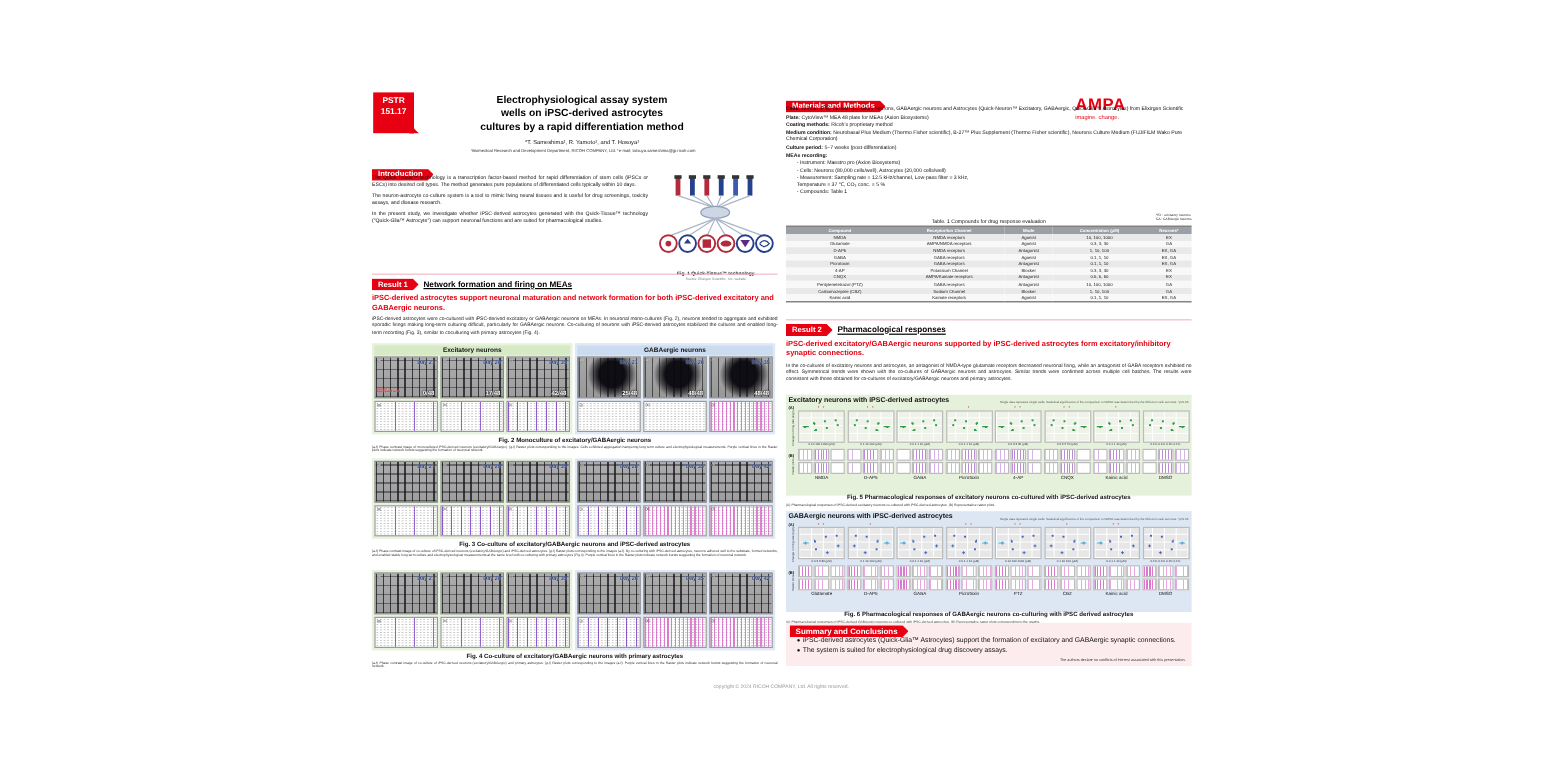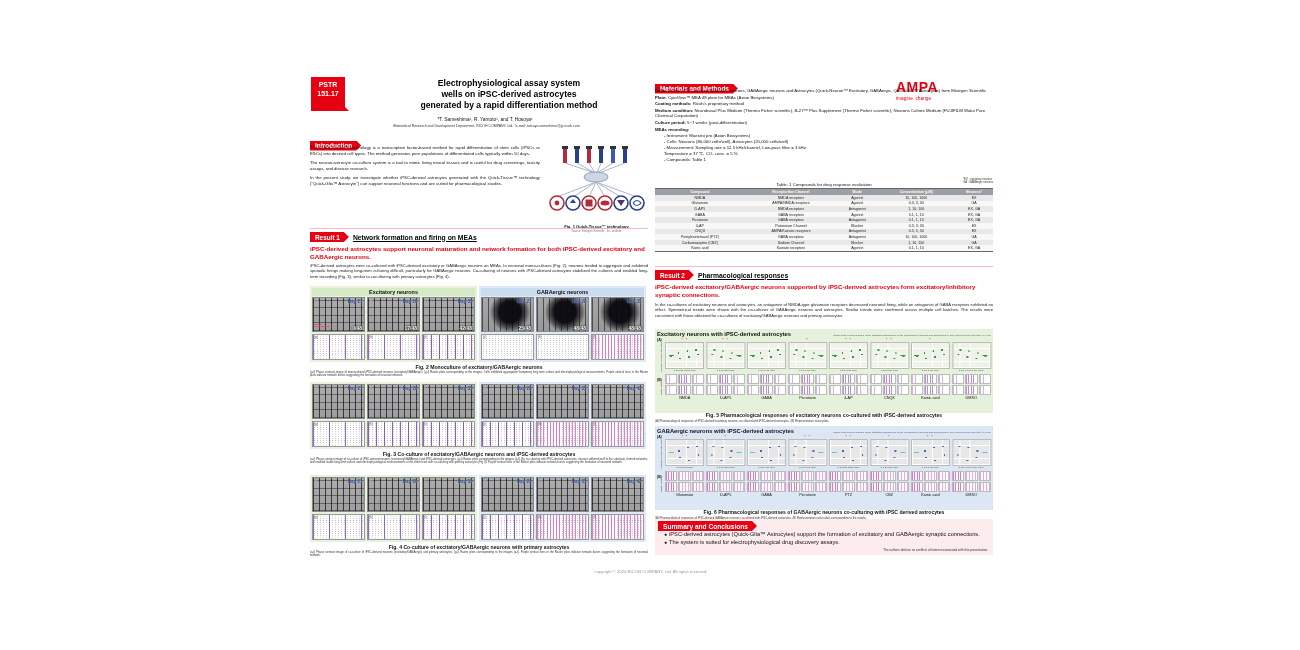--- a/index.html
+++ b/index.html
@@ -7,21 +7,21 @@
           font-family:"Liberation Sans",sans-serif;color:#111;}
   .poster{position:absolute;left:308px;top:73px;width:686px;height:510px;background:#fff;}
   .abs{position:absolute;}
 
   
   .badge{position:absolute;left:3px;top:4px;width:34px;height:30px;background:#e60012;color:#fff;
          font-size:7px;font-weight:bold;text-align:center;padding-top:4px;line-height:1.25;}
   .badge:after{content:"";position:absolute;right:-4px;bottom:0;border:4px solid transparent;
          border-left-color:#e60012;border-bottom-color:#e60012;}
   .title{position:absolute;left:38px;top:5px;width:278px;text-align:center;font-weight:bold;
-         font-size:8.6px;line-height:1.3;color:#000;margin-left:24px;}
+         font-size:8.6px;line-height:1.3;color:#000;}
   .authors{position:absolute;left:38px;top:44px;width:278px;text-align:center;font-size:4.8px;}
   .affil{position:absolute;left:20px;top:51px;width:316px;text-align:center;font-size:3.5px;color:#333;}
   .logo{position:absolute;left:588px;top:6px;width:96px;text-align:left;}
   .logo-name{font-size:14px;font-weight:bold;color:#e60012;letter-spacing:.5px;font-family:"Liberation Sans",sans-serif;}
   .logo-tag{font-size:4.8px;color:#e60012;margin-top:1px;}
 
   .ribbon{display:inline-block;background:#e60012;color:#fff;font-weight:bold;font-size:6.4px;
           padding:1.5px 9px 1.5px 5px;clip-path:polygon(0 0,calc(100% - 5px) 0,100% 50%,calc(100% - 5px) 100%,0 100%);}
   .hr-pink{position:absolute;border-top:1.2px solid #f2bac6;height:0;}
 
@@ -163,21 +163,21 @@
 <div class="canvas">
 <div class="poster">
 
   <div class="badge">
     <div>PSTR</div>
     <div>151.17</div>
   </div>
   <div class="title">
     <div>Electrophysiological assay system</div>
     <div>wells on iPSC-derived astrocytes</div>
-    <div>generated by a rapid differentiation method</div>
+    <div>cultures by a rapid differentiation method</div>
   </div>
   <div class="authors">*T. Sameshima¹, R. Yamoto¹, and T. Hosoya¹</div>
   <div class="affil">¹Biomedical Research and Development Department, RICOH COMPANY, Ltd.      *e-mail; tatsuya.sameshima@jp.ricoh.com</div>
   <div class="logo">
     <div class="logo-name">AMPA</div>
     <div class="logo-tag">imagine. change.</div>
   </div>
 
   <div class="abs" style="left:2px;top:61px;">
     <span class="ribbon">Introduction</span>

